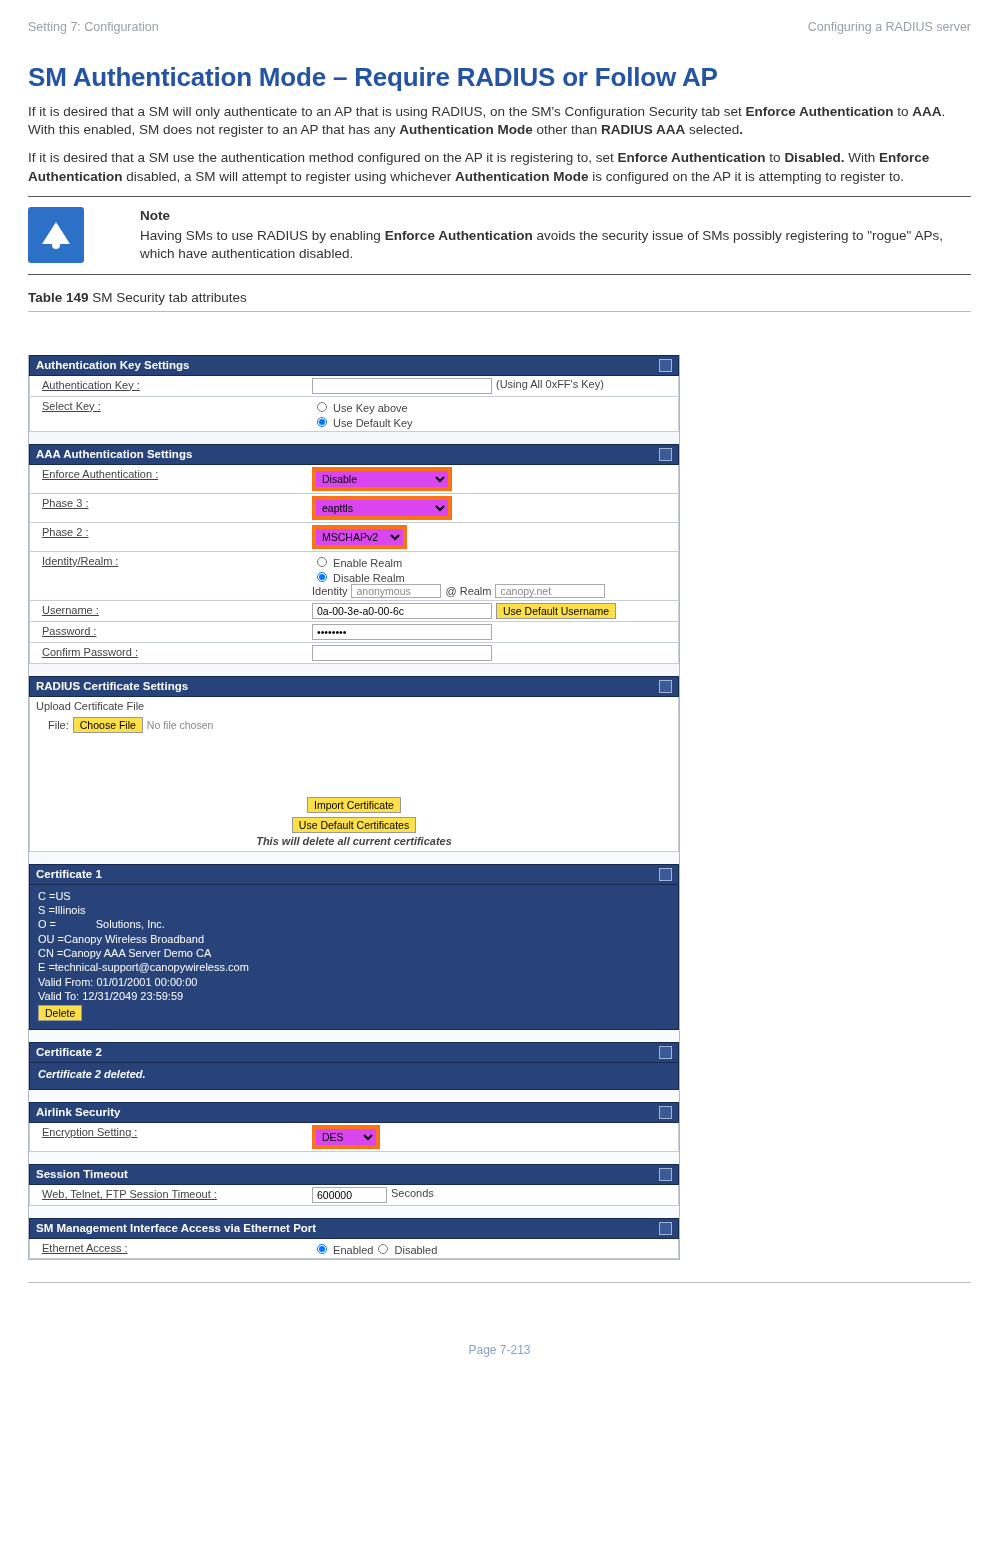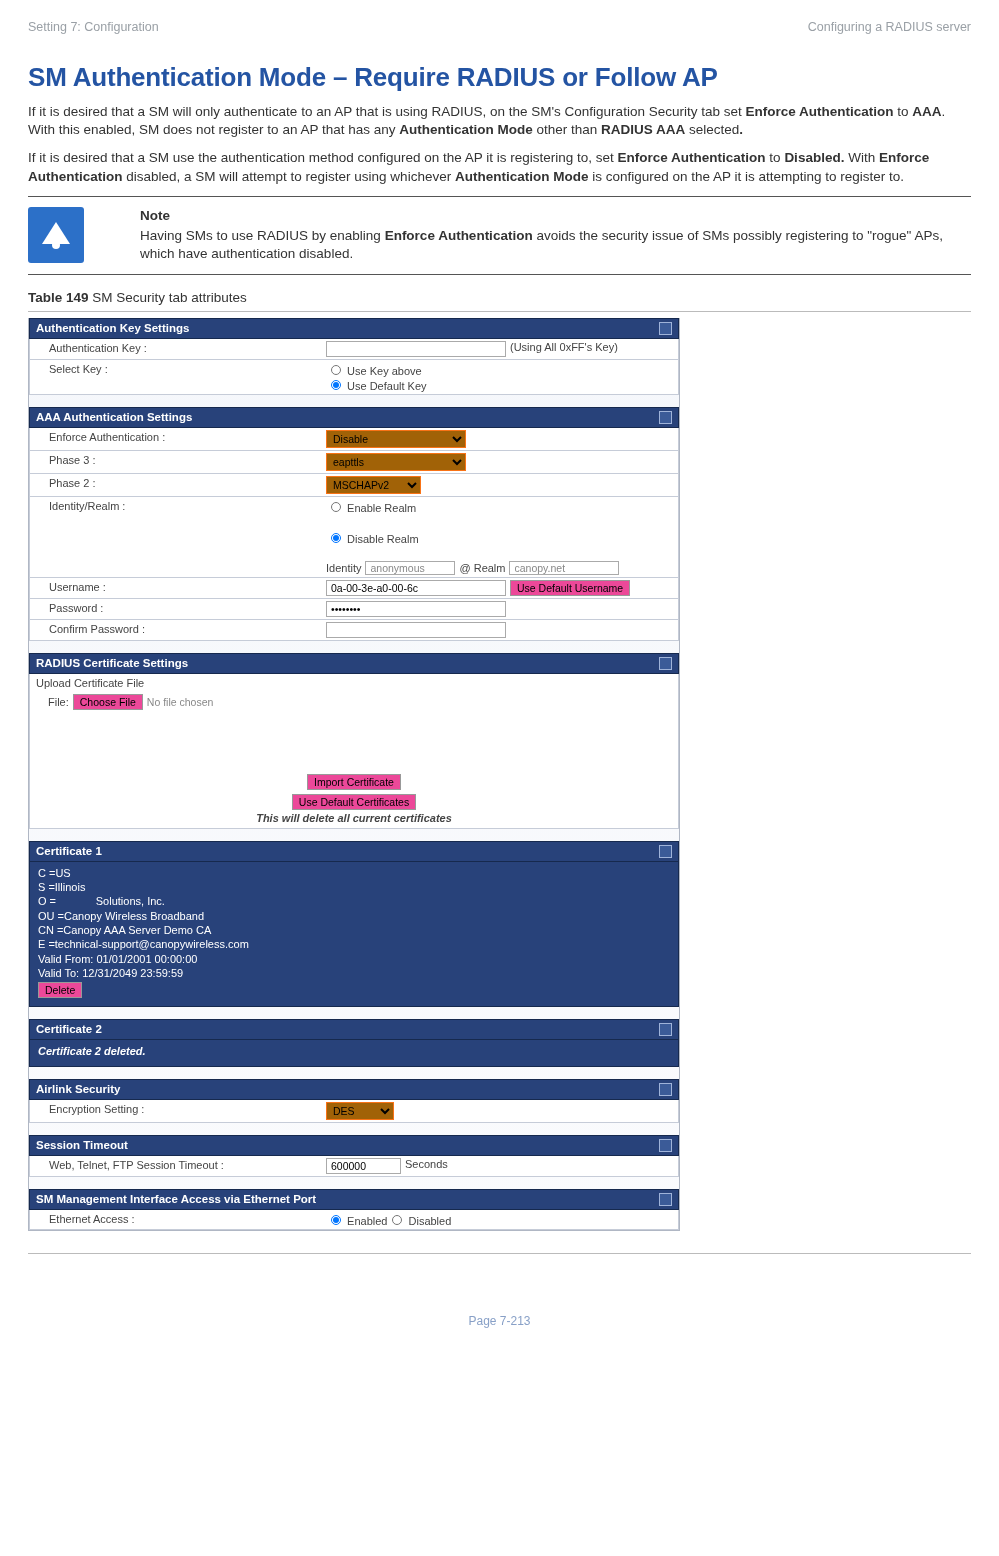--- a/index.html
+++ b/index.html
@@ -46,34 +46,35 @@
   }
   .note-body p { margin: 0 0 2px 0; padding-left: 44px; }
   .tbl-caption { margin: 14px 0 2px 0; }
   .sshot {
     border: 1px solid #b0b7c4;
     border-top: none;
     background: linear-gradient(#f5f7fb,#fafbfd);
     width: 650px;
     font-size: 11px;
     color:#444;
+    margin-top:37px;
   }
   .panel-title {
     background:#28427a; color:#fff; font-weight:bold; font-size:11.5px;
     padding:3px 6px; display:flex; justify-content:space-between; border:1px solid #16294e;
   }
   .panel-title .sq { width:11px; height:11px; background:#3b5b98; border:1px solid #9fb3d9; }
   .row { display:flex; border:1px solid #c6ccd8; border-top:none; background:#fff; }
-  .row .lab { flex:0 0 252px; padding:3px 19px; }
+  .row .lab { flex:0 0 252px; padding:3px 12px;text-decoration:underline; }
   .row .val { flex:1; padding:2px 6px; display:flex; gap:4px; flex-wrap: wrap;}
   .gap { height:12px; }
   input.t { font-size:10.5px; border:1px solid #aaa; padding:1px 4px; background:#fff; }
   input.t.dense { padding:0px 4px; }
-  select.s { font-size:10.5px; border:1px solid #f97316; background:#a16207; padding:1px 2px;}
-  button.b, input.btn { font-size:10.5px; border:1px solid #999; background:#ec4899; padding:1px 6px; }
+  select.s { font-size:10.5px; border:4px solid #f97316; background:#d946ef; padding:1px 2px;}
+  button.b, input.btn { font-size:10.5px; border:1px solid #999; background:#fde047; padding:1px 6px; }
   .radio { width:10px; height:10px; }
   .muted { color:#888; font-size:10.5px;}
   .cert-body {
     background:#28427a; color:#fff; font-size:11px; padding:4px 8px 8px 8px; line-height:1.3;
     border:1px solid #16294e; border-top:none;
   }
   .footer { text-align:center; color:#88a0c7; font-size:12px; margin-top:60px;}
   .ital { font-style: italic; }
   .spacer-top { height: 2px; }
 </style>
@@ -153,21 +154,21 @@
       </div>
   </div>
   <div class="row">
     <div class="lab">Phase 2 :</div>
     <div class="val">
         <select class="s" style="width:95px"><option>MSCHAPv2</option></select>
       </div>
   </div>
   <div class="row">
     <div class="lab">Identity/Realm :</div>
-    <div class="val" style="flex-direction:column; align-items:flex-start; gap:16px;">
+    <div class="val" style="flex-direction:column; align-items:flex-start; gap:0;">
       <div><input type="radio" class="radio" style=""> <span>Enable Realm</span></div>
       <div><input type="radio" class="radio" checked="" style=""> <span>Disable Realm</span></div>
       <div style="display:flex; gap:4px; align-items:center;">
         <span>Identity</span>
         <input class="t dense muted" style="width: 80px;" value="anonymous">
         <span>@ Realm</span>
         <input class="t dense muted" style="width: 100px;" value="canopy.net">
       </div>
     </div>
   </div>

